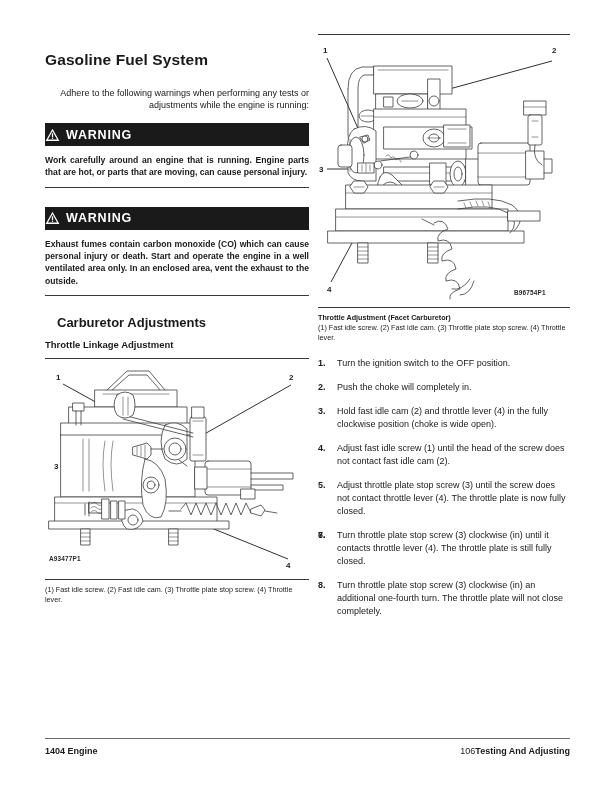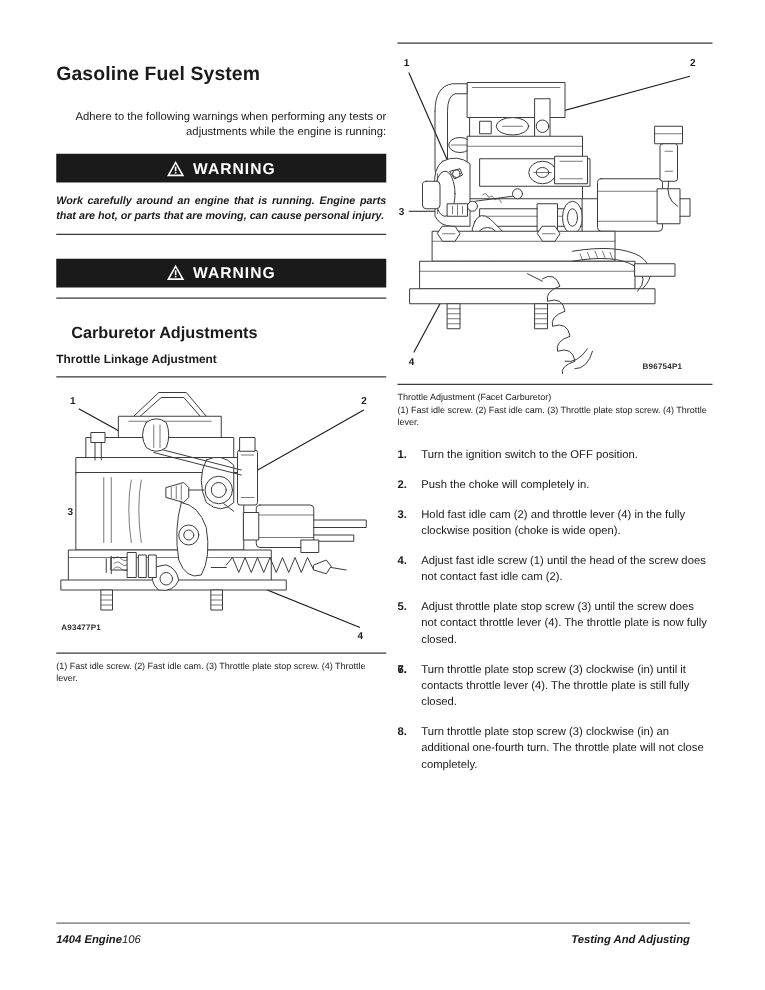--- a/index.html
+++ b/index.html
@@ -61,41 +61,40 @@
     margin: 0 0 11px 0;
     text-align: right;
   }
 
   
   .warning-banner {
     background: #1a1a1a;
     height: 23px;
     display: flex;
     align-items: center;
-    justify-content: center;
+    justify-content: flex-start;
     gap: 6px;
     margin-bottom: 8px;
   }
   .warning-tri {
     display: block;
   }
   .warning-word {
     color: #ffffff;
     font-size: 12.5px;
     font-weight: bold;
     letter-spacing: 0.8px;
   }
   .warning-body {
     font-size: 8.6px;
     font-weight: bold;
     line-height: 1.43;
     text-align: justify;
     text-align-last: left;
     margin: 0;
-    font-style: italic;
   }
   .rule-thick {
     border: 0;
     border-top: 1.6px solid #3a3a3a;
     margin: 8px 0 0 0;
   }
   .warning-block {
     margin-bottom: 19px;
   }
 
@@ -116,20 +115,21 @@
   .fig-svg {
     display: block;
   }
   .fig-caption {
     font-size: 7.2px;
     line-height: 1.38;
     margin: 0;
   }
   .fig-caption .cap-title {
     display: block;
+    font-weight: bold;
   }
 
   
   ol.steps {
     list-style: none;
     margin: 14px 0 0 0;
     padding: 0;
   }
   ol.steps li {
     position: relative;
@@ -143,41 +143,40 @@
     left: 0;
     top: 0;
     font-weight: bold;
     font-size: 9px;
   }
 
   
   .footer {
     position: absolute;
     left: 45px;
-    right: 60px;
+    right: 42px;
     bottom: 36px;
-    font-style: italic;
   }
   .footer-rule {
     border: 0;
     border-top: 1.1px solid #6b6b6b;
     margin: 0 0 7px 0;
   }
   .footer-row {
     display: flex;
     align-items: baseline;
     font-size: 9px;
   }
   .footer-left {
     font-weight: bold;
     flex: 0 0 auto;
   }
   .footer-center {
     flex: 1 1 auto;
-    text-align: left;
+    text-align: right;
     font-weight: normal;
   }
   .footer-right {
     font-weight: bold;
     flex: 0 0 auto;
   }
 
   
   .callout {
     font-size: 8px;
@@ -246,20 +245,21 @@
     <div class="warning-block">
       <div class="warning-banner">
         <svg class="warning-tri" width="15" height="14" viewBox="0 0 15 14">
           <path d="M7.5 0.7 L14.4 13.0 L0.6 13.0 Z" fill="#ffffff"></path>
           <path d="M7.5 3.2 L12.1 11.6 L2.9 11.6 Z" fill="#1a1a1a"></path>
           <rect x="6.85" y="5.3" width="1.3" height="3.7" fill="#ffffff"></rect>
           <rect x="6.85" y="9.6" width="1.3" height="1.25" fill="#ffffff"></rect>
         </svg>
         <span class="warning-word">WARNING</span>
       </div>
+      <p class="warning-body">Exhaust fumes contain carbon monoxide (CO) which can cause personal injury or death. Start and operate the engine in a well ventilated area only. In an enclosed area, vent the exhaust to the outside.</p>
       <hr class="rule-thick">
     </div>
 
     <h2 class="sub-title">Carburetor Adjustments</h2>
 
     <h3 class="minor-title">Throttle Linkage Adjustment</h3>
 
     <div class="fig-wrap">
       <hr class="fig-rule-top">
 

